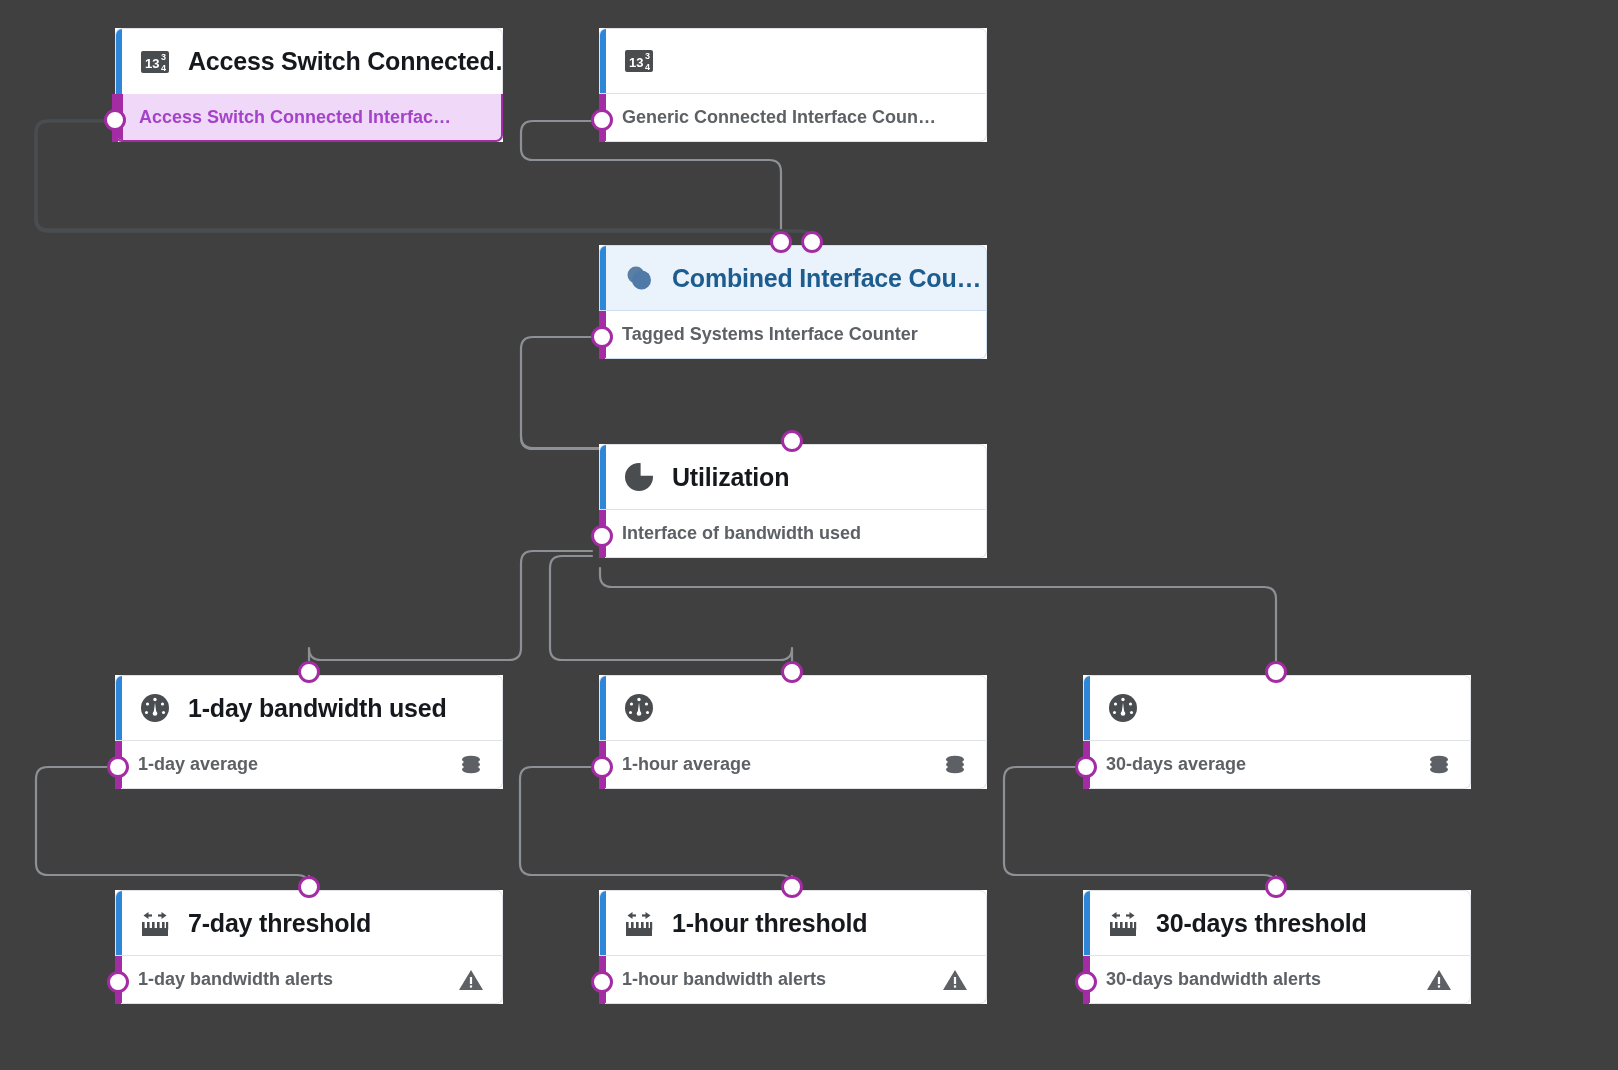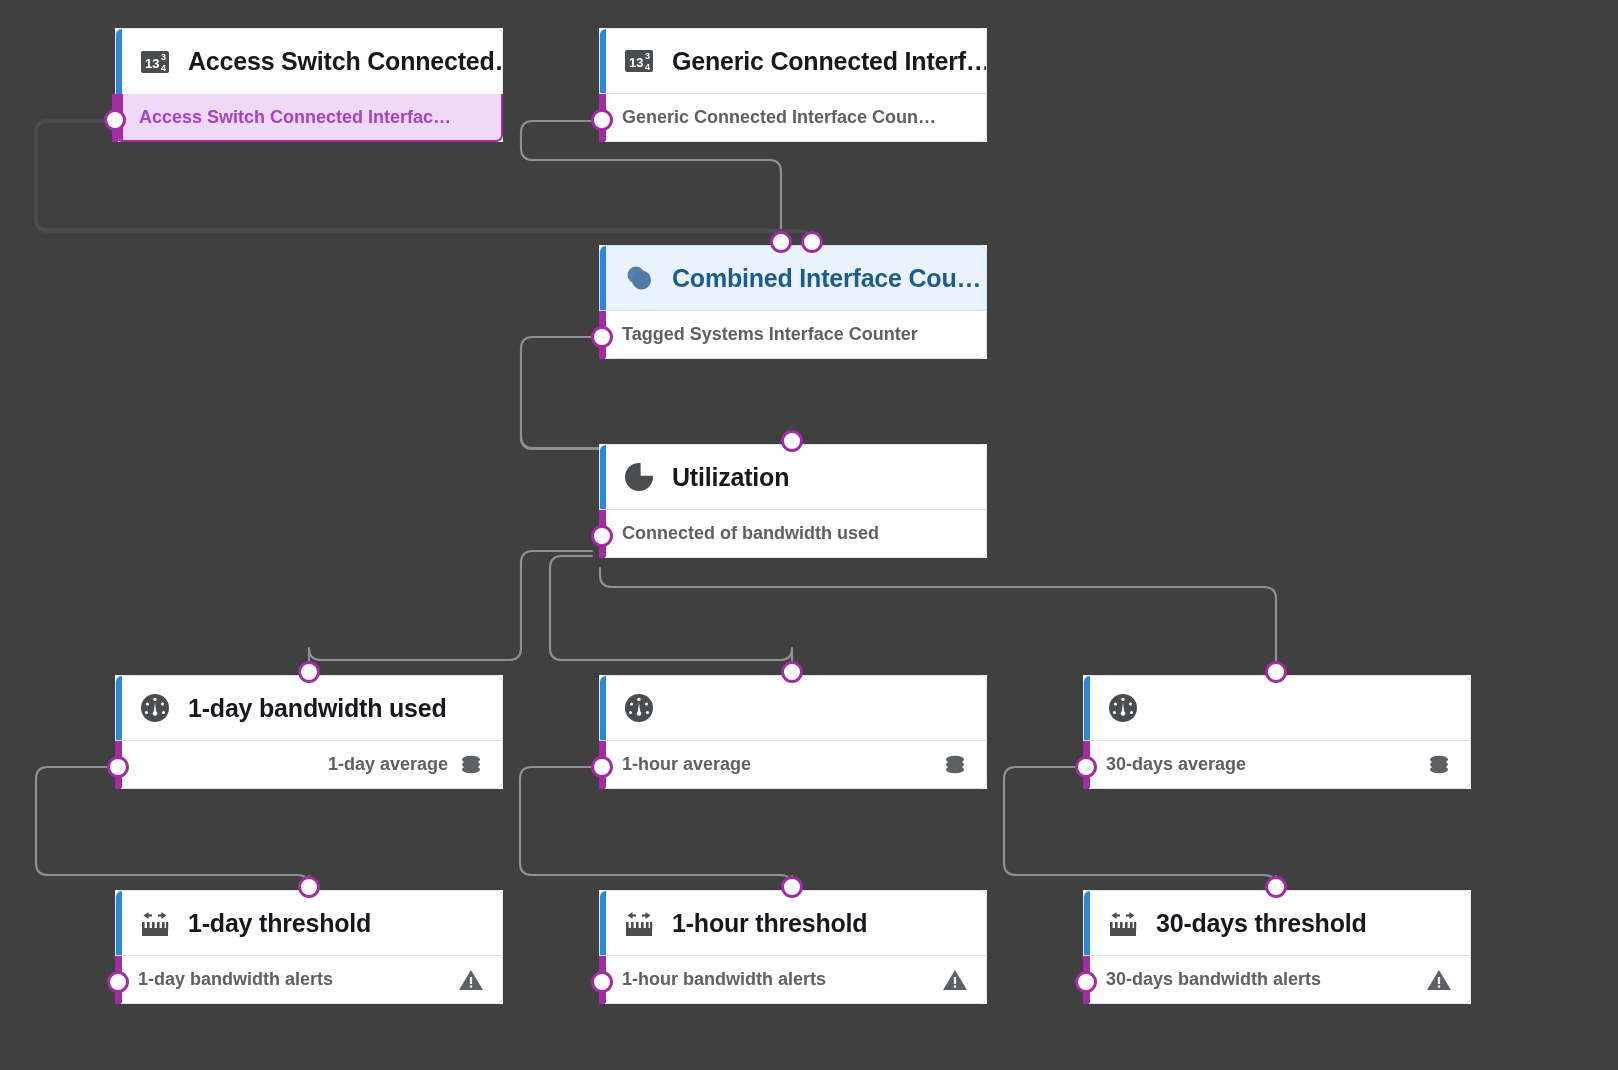--- a/index.html
+++ b/index.html
@@ -206,21 +206,20 @@
   </div>
 
   <div class="node" style="left:599px; top:28px; width:388px;">
     <div class="node-header">
       <svg class="hdr-icon" viewBox="0 0 34 34" xmlns="http://www.w3.org/2000/svg">
         <rect x="3" y="6" width="28" height="22" rx="2" fill="#4a4d50"></rect>
         <text x="7" y="23" font-family="Liberation Sans, sans-serif" font-size="13" font-weight="bold" fill="#ffffff">13</text>
         <text x="23" y="15" font-family="Liberation Sans, sans-serif" font-size="9" font-weight="bold" fill="#ffffff">3</text>
         <text x="23" y="26" font-family="Liberation Sans, sans-serif" font-size="9" font-weight="bold" fill="#ffffff">4</text>
       </svg>
-      <span class="hdr-title">Generic Connected Interf…</span>
     </div>
     <div class="node-body">
       <span class="body-label">Generic Connected Interface Coun…</span>
     </div>
     <div class="port-stub" style="left:0px; top:66px; height:48px;"></div>
     <div class="port in-port" style="left:-8px; top:81px;"></div>
   </div>
 
   <div class="node selected" style="left:599px; top:245px; width:388px;">
     <div class="node-header">
@@ -242,28 +241,28 @@
   <div class="node" style="left:599px; top:444px; width:388px;">
     <div class="node-header">
       <svg class="hdr-icon" viewBox="0 0 34 34" xmlns="http://www.w3.org/2000/svg">
         <path d="M17 17 L17 3 A14 14 0 0 1 31 17 Z" fill="#4a4d50"></path>
         <path d="M17 17 L31 17 A14 14 0 1 1 17 3 Z" fill="#4a4d50"></path>
         <path d="M17 17 L17 3.6 A13.4 13.4 0 0 1 30.4 17 Z" fill="#ffffff" transform="translate(1.6,-1.2)"></path>
       </svg>
       <span class="hdr-title">Utilization</span>
     </div>
     <div class="node-body">
-      <span class="body-label">Connected of bandwidth used</span>
+      <span class="body-label">Interface of bandwidth used</span>
     </div>
     <div class="port-stub" style="left:0px; top:66px; height:48px;"></div>
     <div class="port in-port" style="left:-8px; top:81px;"></div>
     <div class="port out-port" style="left:182px; top:-14px;"></div>
   </div>
 
-  <div class="node" style="left:115px; top:675px; width:388px;text-align:right;">
+  <div class="node" style="left:115px; top:675px; width:388px;">
     <div class="node-header">
       <svg class="hdr-icon" viewBox="0 0 34 34" xmlns="http://www.w3.org/2000/svg">
         <circle cx="17" cy="17" r="14" fill="#4a4d50"></circle>
         <circle cx="17" cy="8.5" r="1.7" fill="#ffffff"></circle>
         <circle cx="9.5" cy="13" r="1.6" fill="#ffffff"></circle>
         <circle cx="24.5" cy="13" r="1.6" fill="#ffffff"></circle>
         <circle cx="8.5" cy="21.5" r="1.5" fill="#ffffff"></circle>
         <circle cx="25.5" cy="21.5" r="1.5" fill="#ffffff"></circle>
         <path d="M17 11.5 L18.3 21.5 L15.7 21.5 Z" fill="#ffffff"></path>
         <circle cx="17" cy="22.5" r="2.3" fill="#ffffff"></circle>
@@ -343,21 +342,21 @@
         <path d="M23.5 6 L28.5 9.5 L23.5 13 Z" fill="#4a4d50"></path>
         <rect x="20" y="8.4" width="5" height="2.2" fill="#4a4d50"></rect>
         <rect x="4" y="22" width="26" height="8" fill="#4a4d50"></rect>
         <rect x="4" y="16" width="2.6" height="8" fill="#4a4d50"></rect>
         <rect x="9" y="16" width="2.6" height="8" fill="#4a4d50"></rect>
         <rect x="14" y="16" width="2.6" height="8" fill="#4a4d50"></rect>
         <rect x="19" y="16" width="2.6" height="8" fill="#4a4d50"></rect>
         <rect x="24" y="16" width="2.6" height="8" fill="#4a4d50"></rect>
         <rect x="28" y="16" width="2.2" height="8" fill="#4a4d50"></rect>
       </svg>
-      <span class="hdr-title">1-day threshold</span>
+      <span class="hdr-title">7-day threshold</span>
     </div>
     <div class="node-body">
       <span class="body-label">1-day bandwidth alerts</span>
       <svg class="body-icon" viewBox="0 0 26 26" xmlns="http://www.w3.org/2000/svg">
         <path d="M13 3 L25 23 L1 23 Z" fill="#5d6165"></path>
         <rect x="11.9" y="10" width="2.2" height="7" fill="#ffffff"></rect>
         <rect x="11.9" y="18.4" width="2.2" height="2.2" fill="#ffffff"></rect>
       </svg>
     </div>
     <div class="port-stub" style="left:0px; top:66px; height:48px;"></div>

